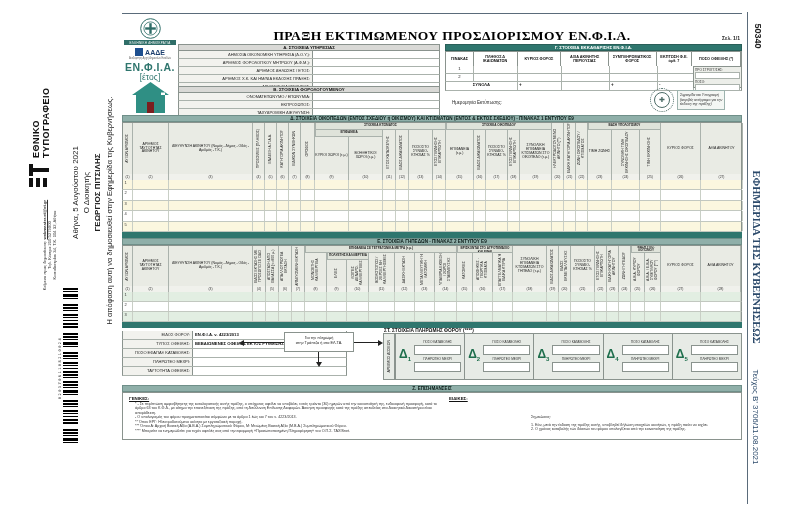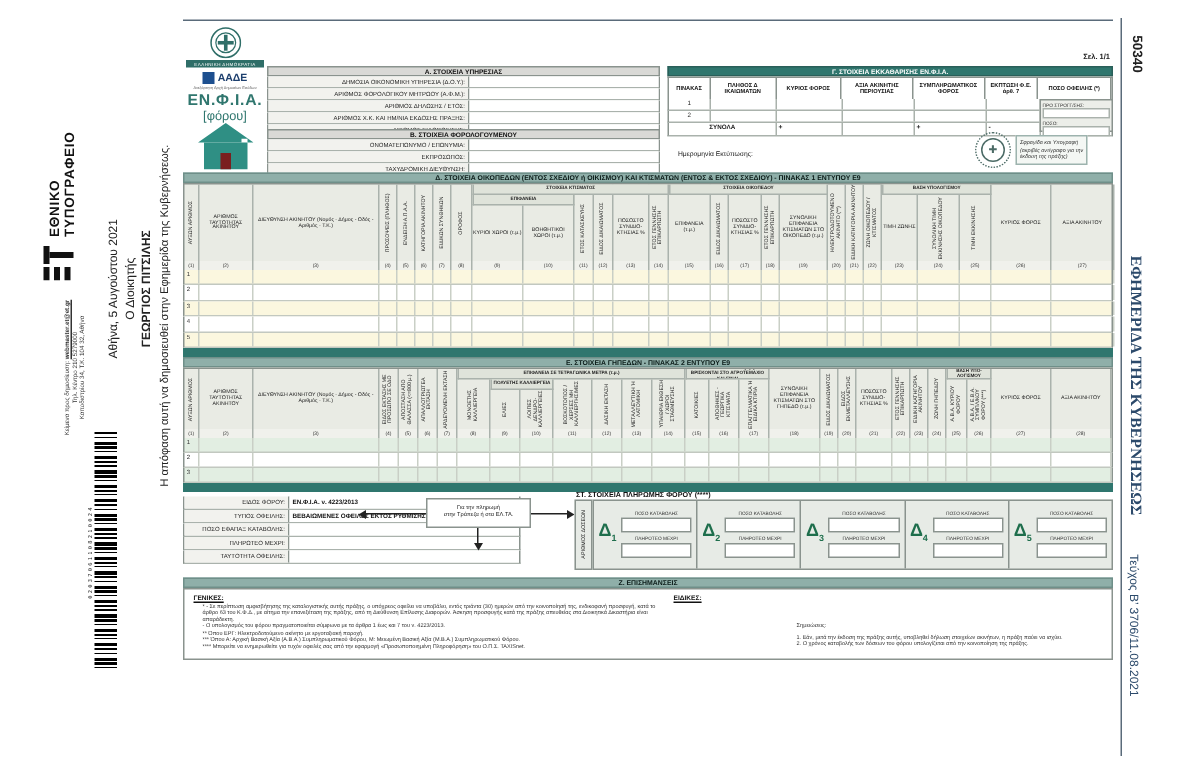--- a/index.html
+++ b/index.html
@@ -153,29 +153,30 @@
     </div>
     <div class="abs rep-band ctr" style="left:2px;top:22px;width:52px;height:5px;">ΕΛΛΗΝΙΚΗ ΔΗΜΟΚΡΑΤΙΑ</div>
     <div class="abs aade" style="left:2px;top:29px;width:52px;height:10px;">
       <span class="flag"></span>
       <span class="txt">ΑΑΔΕ</span>
     </div>
     <div class="abs aade" style="left:2px;top:38px;width:52px;height:4px;">
       <span class="sub">Ανεξάρτητη Αρχή Δημοσίων Εσόδων</span>
     </div>
     <div class="abs enfia" style="left:0;top:43px;width:56px;">ΕΝ.Φ.Ι.Α.</div>
-    <div class="abs etos" style="left:0;top:54px;width:56px;">[φόρου]</div>
+    <div class="abs etos" style="left:0;top:54px;width:56px;">[έτος]</div>
     <div class="abs" style="left:10px;top:64px;">
       <svg width="37" height="31" viewBox="0 0 37 31">
         <polygon points="18.5,0 37,13 33,13 33,10.5 29,10.5 29,13 0,13" fill="#2f8f84"></polygon>
         <rect x="4" y="13" width="29" height="18" fill="#2f8f84"></rect>
         <rect x="15" y="20" width="7" height="11" fill="#7a1f1f"></rect>
       </svg>
     </div>
 
+    <div class="abs f-title" style="left:120px;top:10px;width:420px;">ΠΡΑΞΗ ΕΚΤΙΜΩΜΕΝΟΥ ΠΡΟΣΔΙΟΡΙΣΜΟΥ ΕΝ.Φ.Ι.Α.</div>
     <div class="abs f-page" style="left:580px;top:17px;width:38px;">Σελ. 1/1</div>
 
     <div class="abs band-gray ctr" style="left:56px;top:26px;width:262px;height:7px;box-sizing:border-box;">Α. ΣΤΟΙΧΕΙΑ ΥΠΗΡΕΣΙΑΣ</div>
     <div class="abs" style="left:56px;top:33px;width:262px;" id="a-rows">
         <div class="kv-row" style="height: 7px;">
           <div class="kv-lab" style="width: 134px;">ΔΗΜΟΣΙΑ ΟΙΚΟΝΟΜΙΚΗ ΥΠΗΡΕΣΙΑ (Δ.Ο.Υ.):</div>
           <div class="kv-val"></div>
         </div>
         <div class="kv-row" style="height: 7px;">
           <div class="kv-lab" style="width: 134px;">ΑΡΙΘΜΟΣ ΦΟΡΟΛΟΓΙΚΟΥ ΜΗΤΡΩΟΥ (Α.Φ.Μ.):</div>

